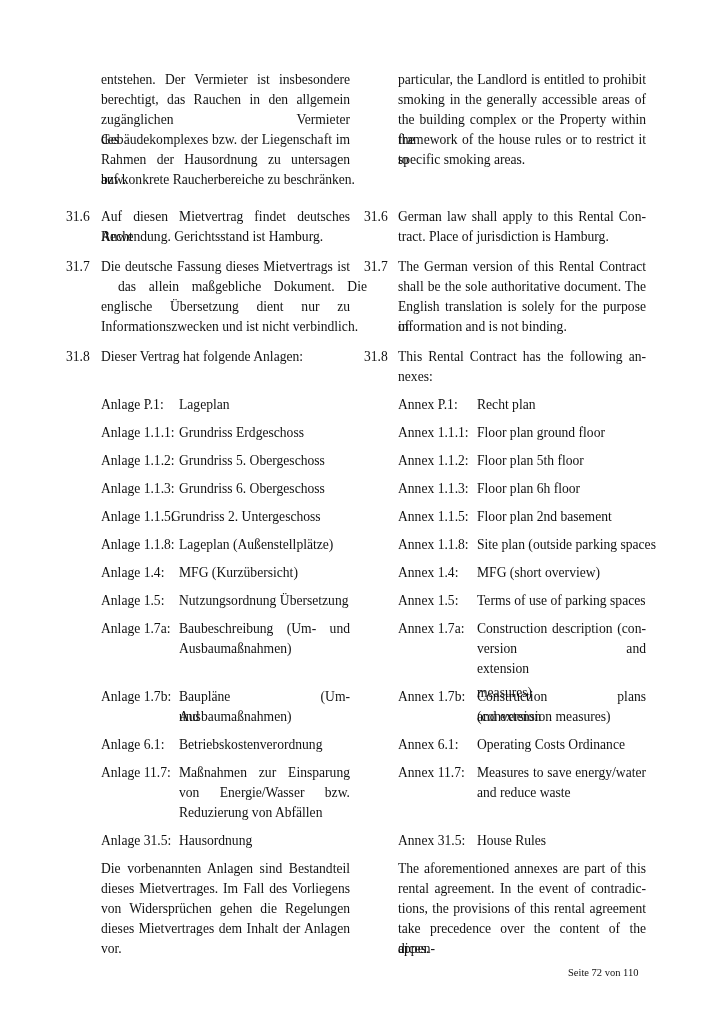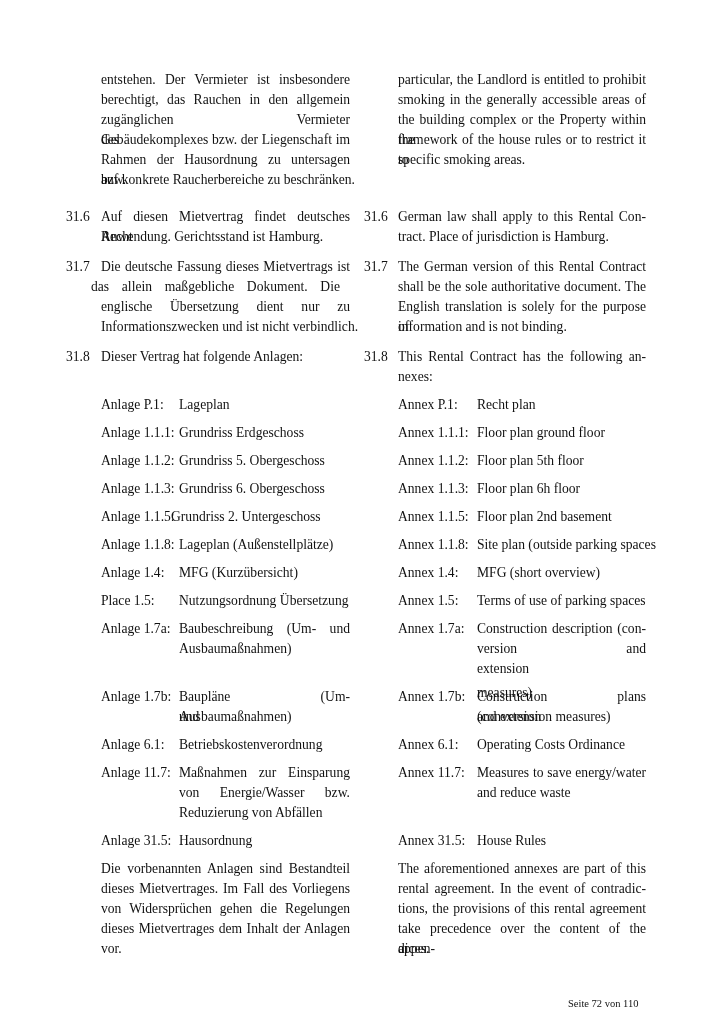--- a/index.html
+++ b/index.html
@@ -6,21 +6,21 @@
   body {
     width: 720px; height: 1018px; position: relative; overflow: hidden;
     font-family: "Liberation Serif", "DejaVu Serif", serif;
     color: #111111; font-size: 13.6px; line-height: 20px;
   }
   .abs { position: absolute; font-family: Liberation Serif, serif; }
   .just-last { text-align: justify; text-align-last: justify; }
   .num { position: absolute; }
   .ann-label { position: absolute; }
   .ann-text { position: absolute; text-align: justify; }
-  .footer { position: absolute; font-size: 10.5px; line-height: 12px; margin-top: 31px; }
+  .footer { position: absolute; font-size: 10.5px; line-height: 12px; }
 </style>
 </head>
 <body>
 
 <div id="page">
 
   <div>
     <div class="abs just-last" style="left:101px;top:70px;width:249px">entstehen. Der Vermieter ist insbesondere</div>
     <div class="abs just-last" style="left:101px;top:90px;width:249px">berechtigt, das Rauchen in den allgemein</div>
     <div class="abs just-last" style="left:101px;top:110px;width:249px;word-spacing:58px">zugänglichen Vermieter des</div>
@@ -44,21 +44,21 @@
   </div>
   <div>
     <div class="num" style="left:364px;top:207px">31.6</div>
     <div class="abs just-last" style="left:398px;top:207px;width:248px">German law shall apply to this Rental Con-</div>
     <div class="abs" style="left:398px;top:227px;width:248px">tract. Place of jurisdiction is Hamburg.</div>
   </div>
 
   <div>
     <div class="num" style="left:66px;top:257px">31.7</div>
     <div class="abs just-last" style="left:101px;top:257px;width:249px">Die deutsche Fassung dieses Mietvertrags ist</div>
-    <div class="abs just-last" style="left:91px;top:277px;width:249px">das allein maßgebliche Dokument. Die</div>
+    <div class="abs just-last" style="left:118px;top:277px;width:249px">das allein maßgebliche Dokument. Die</div>
     <div class="abs just-last" style="left:101px;top:297px;width:249px">englische Übersetzung dient nur zu</div>
     <div class="abs" style="left:101px;top:317px;width:260px">Informationszwecken und ist nicht verbindlich.</div>
   </div>
   <div>
     <div class="num" style="left:364px;top:257px">31.7</div>
     <div class="abs just-last" style="left:398px;top:257px;width:248px">The German version of this Rental Contract</div>
     <div class="abs just-last" style="left:398px;top:277px;width:248px">shall be the sole authoritative document. The</div>
     <div class="abs just-last" style="left:398px;top:297px;width:248px">English translation is solely for the purpose of</div>
     <div class="abs" style="left:398px;top:317px;width:248px">information and is not binding.</div>
   </div>
@@ -96,21 +96,21 @@
     </div>
     <div>
       <div class="ann-label" style="left:101px;top:535px">Anlage 1.1.8:</div>
       <div class="ann-text" style="left:179px;top:535px;width:180px">Lageplan (Außenstellplätze)</div>
     </div>
     <div>
       <div class="ann-label" style="left:101px;top:563px">Anlage 1.4:</div>
       <div class="ann-text" style="left:179px;top:563px;width:171px">MFG (Kurzübersicht)</div>
     </div>
     <div>
-      <div class="ann-label" style="left:101px;top:591px">Place 1.5:</div>
+      <div class="ann-label" style="left:101px;top:591px">Anlage 1.5:</div>
       <div class="ann-text" style="left:179px;top:591px;width:171px">Nutzungsordnung Übersetzung</div>
     </div>
     <div>
       <div class="ann-label" style="left:101px;top:619px">Anlage 1.7a:</div>
       <div class="ann-text just-last" style="left:179px;top:619px;width:171px">Baubeschreibung (Um- und</div>
       <div class="ann-text" style="left:179px;top:639px;width:171px">Ausbaumaßnahmen)</div>
     </div>
     <div>
       <div class="ann-label" style="left:101px;top:687px">Anlage 1.7b:</div>
       <div class="ann-text just-last" style="left:179px;top:687px;width:171px;word-spacing:40px">Baupläne (Um- und</div>

